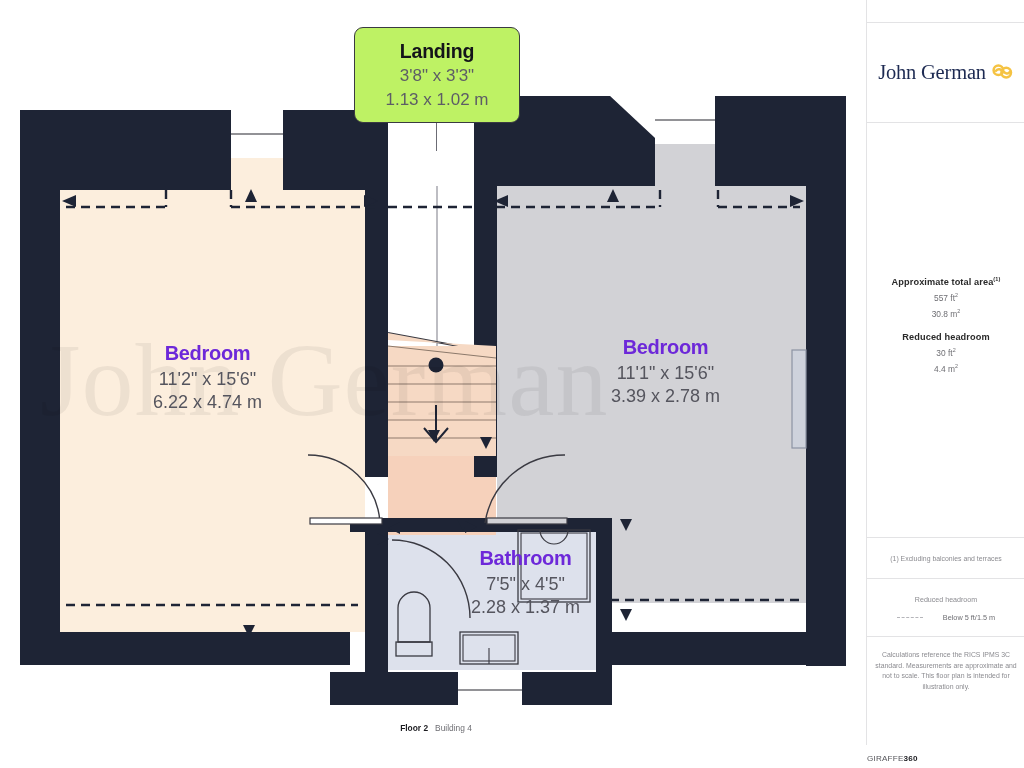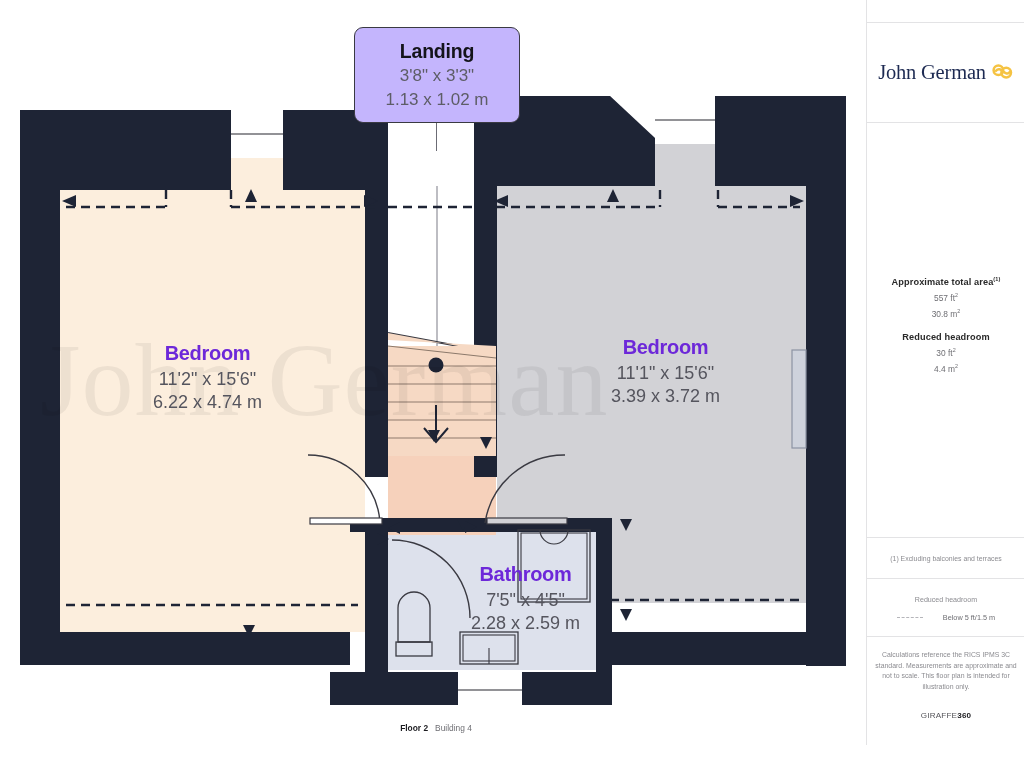--- a/index.html
+++ b/index.html
@@ -33,41 +33,41 @@
 
   .legend-note { position:absolute; left:6px; width:146px; text-align:center;
                  font-size:6.9px; color:#8b8b90; line-height:1.45; }
   .legend-mid { position:absolute; left:0; width:158px; text-align:center; }
   .legend-mid .t { font-size:7.1px; color:#8b8b90; }
   .legend-row { display:flex; align-items:center; justify-content:center; gap:20px; margin-top:9px; }
   .dashline { width:26px; height:0; border-top:1.5px dashed #b5b5ba; }
   .legend-row .t2 { font-size:7.3px; color:#6e6e73; }
   #disclaimer { position:absolute; left:8px; top:650px; width:142px; text-align:center;
                 font-size:6.9px; color:#8b8b90; line-height:1.55; }
-  #giraffe { position:absolute; left:0; top:711px; width:158px; text-align:center;
+  #giraffe { position:absolute; left:0; top:754px; width:158px; text-align:left;
              font-size:8.1px; color:#55555a; letter-spacing:.2px; }
   #giraffe b { color:#1c1c20; }
 
   
   #footer { position:absolute; left:0; top:723px; width:866px; text-align:center;
             font-size:8.4px; color:#6e6e73; }
   #footer b { color:#1c1c20;margin-left:6px; }
 
   
   #plan { position:absolute; left:0; top:0; width:866px; height:745px; }
   #watermark {
     position:absolute; left:40px; top:320px; width:790px;
     font-family:"Liberation Serif", serif; font-size:104px; color:#000;
     opacity:.055; white-space:nowrap; letter-spacing:1px; pointer-events:none;
   }
 
   
   #landing-box {
     position:absolute; left:354px; top:27px; width:166px; height:96px;
-    background:#c4b5fd; border:1.4px solid #3a3a42; border-radius:9px;
+    background:#bef264; border:1.4px solid #3a3a42; border-radius:9px;
     display:flex; flex-direction:column; align-items:center; justify-content:center;
     z-index:40;
   }
   #landing-box .rn { font-size:19.5px; font-weight:bold; color:#14141a; letter-spacing:-.2px; }
   #landing-box .d1 { font-size:17px; color:#5d5d66; margin-top:3px; }
   #landing-box .d2 { font-size:17px; color:#5d5d66; margin-top:4px; }
   #landing-leader { position:absolute; left:436px; top:123px; width:1.4px; height:28px; background:#6b6b74; z-index:30; }
 
   
   .room-label { position:absolute; text-align:center; z-index:35; }
@@ -236,27 +236,27 @@
 
     <div class="room-label" style="left:110px; top:342px; width:195px;">
       <div class="rn">Bedroom</div>
       <div class="d1">11'2" x 15'6"</div>
       <div class="d2">6.22 x 4.74 m</div>
     </div>
 
     <div class="room-label" style="left:568px; top:336px; width:195px;">
       <div class="rn">Bedroom</div>
       <div class="d1">11'1" x 15'6"</div>
-      <div class="d2">3.39 x 3.72 m</div>
-    </div>
-
-    <div class="room-label" style="left:433px; top:563px; width:185px;">
+      <div class="d2">3.39 x 2.78 m</div>
+    </div>
+
+    <div class="room-label" style="left:433px; top:547px; width:185px;">
       <div class="rn">Bathroom</div>
       <div class="d1">7'5" x 4'5"</div>
-      <div class="d2">2.28 x 2.59 m</div>
+      <div class="d2">2.28 x 1.37 m</div>
     </div>
 
     <div id="footer">
       <b>Floor 2</b>
       &nbsp;&nbsp;<span>Building 4</span>
     </div>
   </div>
 
   <div id="sidebar">
 

